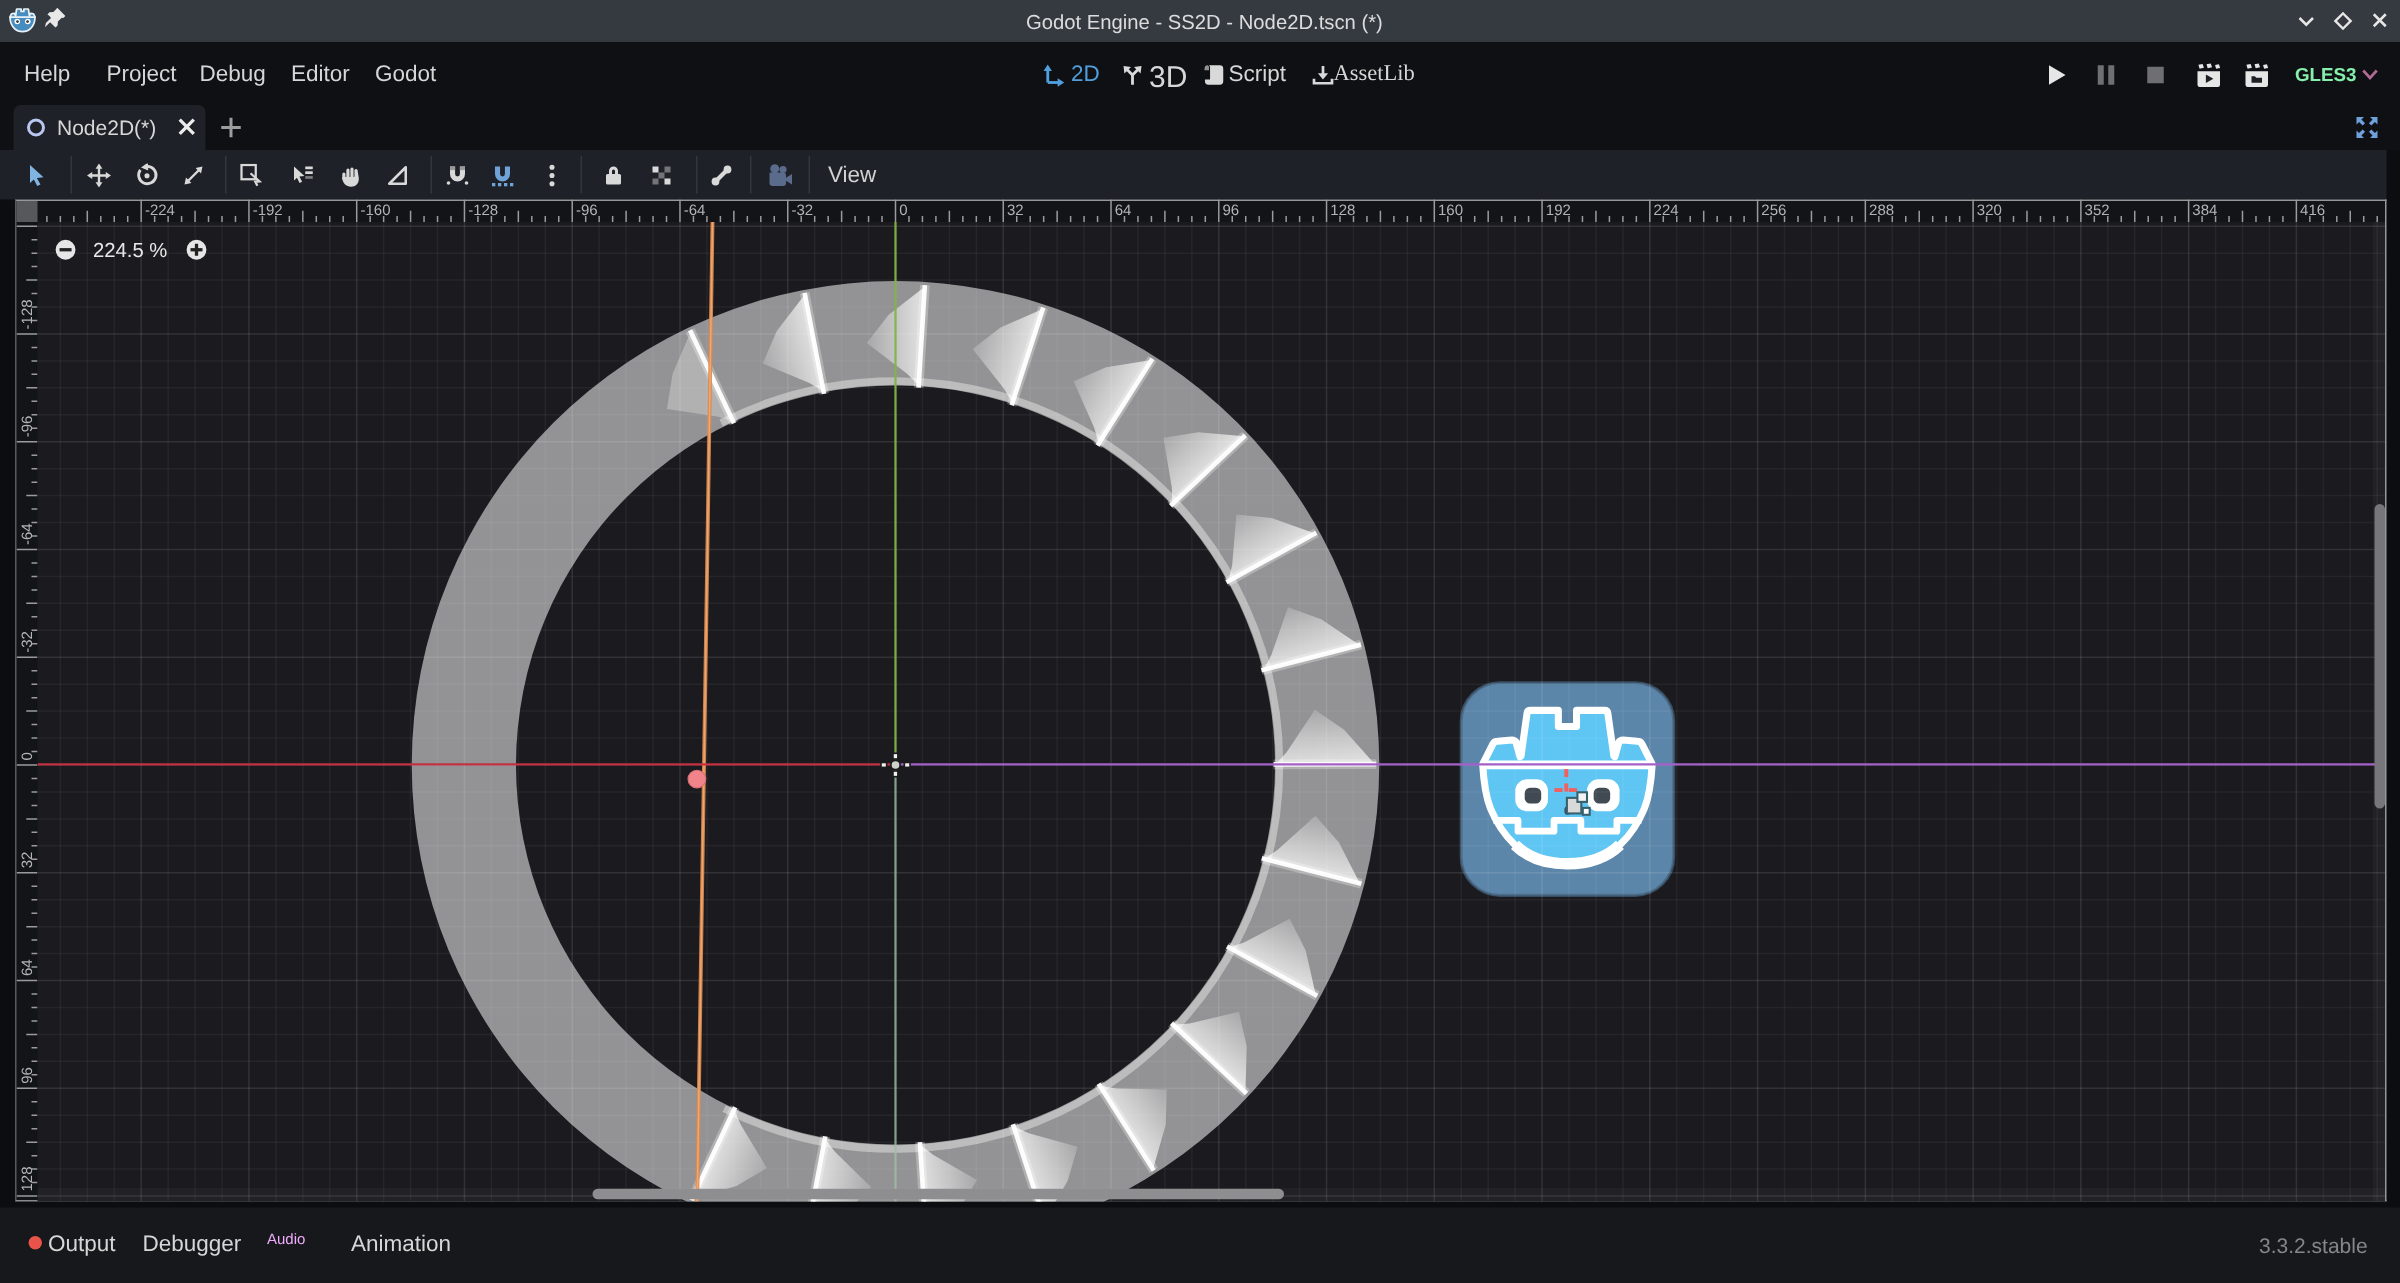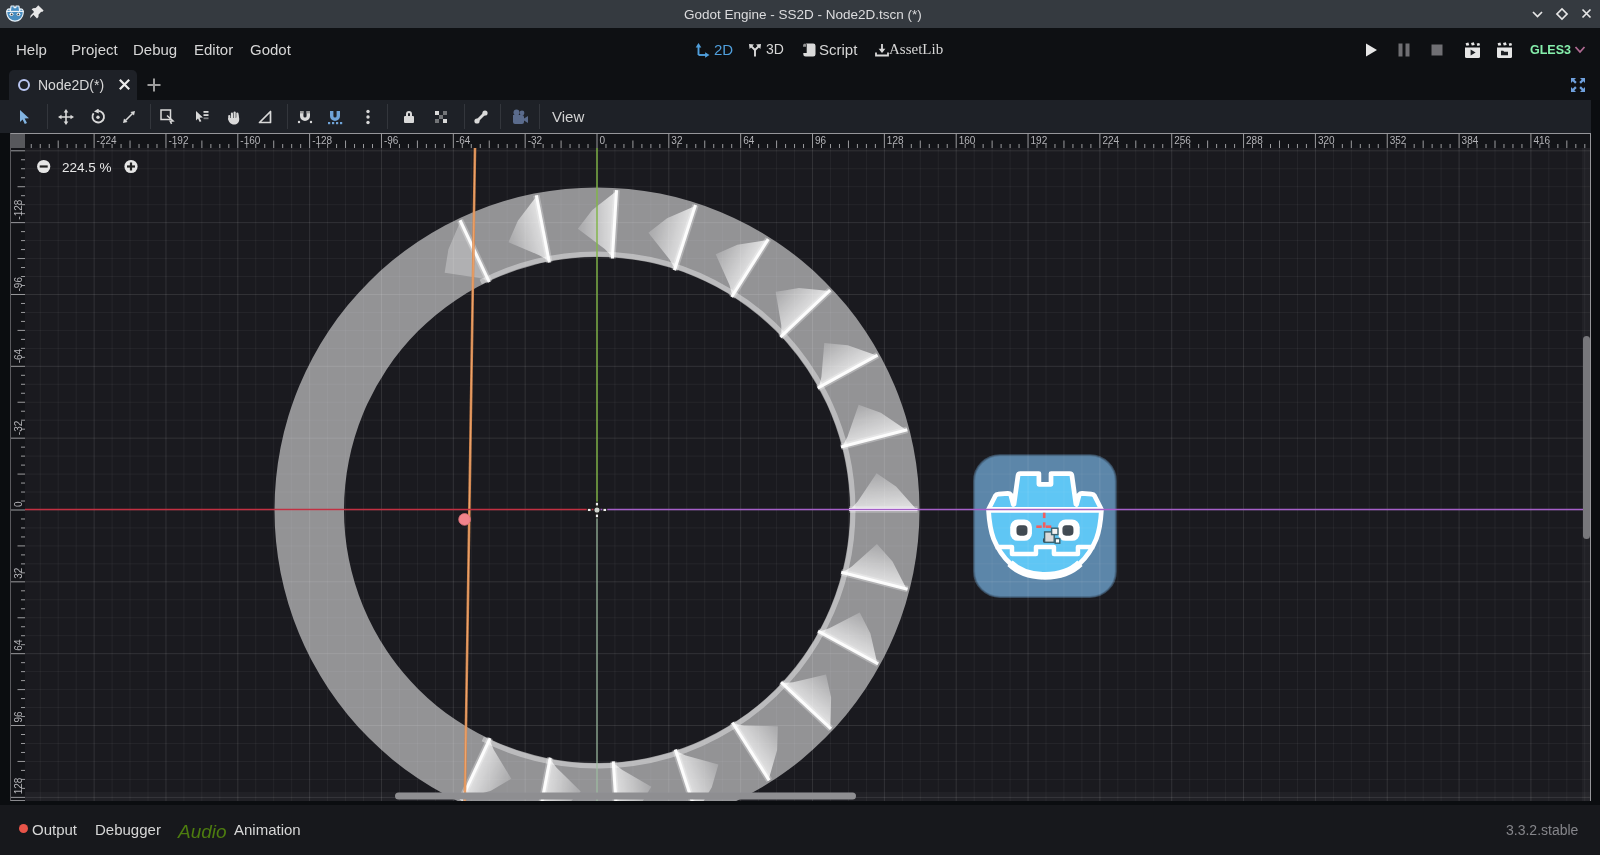--- a/index.html
+++ b/index.html
@@ -10,21 +10,21 @@
 <div class="abs" style="left:0;top:0;width:1600px;height:28px;background:#353a40"></div>
 <div style="position:absolute;left:684px;top:7px;font-size:13.5px;color:#dcdcde;font-weight:400;white-space:pre;">Godot Engine - SS2D - Node2D.tscn (*)</div>
 
 <div class="abs" style="left:0;top:28px;width:1600px;height:42px;background:#0e1013"></div>
 <div style="position:absolute;left:16px;top:41px;font-size:15px;color:#d6d6d6;font-weight:400;white-space:pre;">Help</div>
     <div style="position:absolute;left:71px;top:41px;font-size:15px;color:#d6d6d6;font-weight:400;white-space:pre;">Project</div>
     <div style="position:absolute;left:133px;top:41px;font-size:15px;color:#d6d6d6;font-weight:400;white-space:pre;">Debug</div>
     <div style="position:absolute;left:194px;top:41px;font-size:15px;color:#d6d6d6;font-weight:400;white-space:pre;">Editor</div>
     <div style="position:absolute;left:250px;top:41px;font-size:15px;color:#d6d6d6;font-weight:400;white-space:pre;">Godot</div>
 <div style="position:absolute;left:714px;top:41px;font-size:15px;color:#509fdc;font-weight:400;white-space:pre;">2D</div>
-    <div style="position:absolute;left:766px;top:41px;font-size:14px;color:#d6d6d6;font-weight:400;white-space:pre;">3D</div>
+    <div style="position:absolute;left:766px;top:41px;font-size:20px;color:#d6d6d6;font-weight:400;white-space:pre;">3D</div>
     <div style="position:absolute;left:819px;top:41px;font-size:15px;color:#d6d6d6;font-weight:400;white-space:pre;">Script</div>
     <div style="position:absolute;left:889px;top:41px;font-size:15px;color:#d6d6d6;font-weight:400;white-space:pre;font-family:Liberation Serif, serif;">AssetLib</div>
 <div style="position:absolute;left:1530px;top:43px;font-size:12.5px;color:#86efac;font-weight:700;white-space:pre;">GLES3</div>
 
 <div class="abs" style="left:0;top:70px;width:1600px;height:30px;background:#0e1013"></div>
 <div class="abs" style="left:9px;top:70px;width:128px;height:30px;background:#1e2127;border-radius:5px 5px 0 0"></div>
 <div style="position:absolute;left:38px;top:77px;font-size:14px;color:#d8d8d8;font-weight:400;white-space:pre;">Node2D(*)</div>
 
 <div class="abs" style="left:0;top:100px;width:1591px;height:33px;background:#1e2127"></div>
 <div style="position:absolute;left:552px;top:108px;font-size:15px;color:#d2d2d2;font-weight:400;white-space:pre;">View</div>
@@ -632,21 +632,21 @@
       <circle cx="131" cy="166.5" r="6.6" fill="#e6e6e6"></circle>
       <rect x="127" y="165.4" width="8" height="2.2" fill="#222222"></rect>
       <rect x="129.9" y="162.5" width="2.2" height="8" fill="#222222"></rect>
       <text x="62" y="171.5" font-size="13.5" fill="#e8e8e8" font-family="Liberation Sans, sans-serif">224.5 %</text>
     </svg>
 
 <div class="abs" style="left:0;top:805px;width:1600px;height:50px;background:#17181c"></div>
 <div class="abs" style="left:19px;top:824px;width:9px;height:9px;border-radius:50%;background:#e85449"></div>
 <div style="position:absolute;left:32px;top:821px;font-size:15px;color:#d6d6d6;font-weight:400;white-space:pre;">Output</div>
     <div style="position:absolute;left:95px;top:821px;font-size:15px;color:#d6d6d6;font-weight:400;white-space:pre;">Debugger</div>
-    <div style="position:absolute;left:178px;top:821px;font-size:19px;color:#4d7c0f;font-weight:400;white-space:pre;font-style:italic;">Audio</div>
+    <div style="position:absolute;left:178px;top:821px;font-size:10px;color:#f0abfc;font-weight:400;white-space:pre;">Audio</div>
     <div style="position:absolute;left:234px;top:821px;font-size:15px;color:#d6d6d6;font-weight:400;white-space:pre;">Animation</div>
 <div style="position:absolute;left:1506px;top:822px;font-size:14px;color:#85858a;font-weight:400;white-space:pre;">3.3.2.stable</div>
 
 <svg style="position:absolute;left:6px;top:4px" width="18" height="18" viewBox="0 0 64 64" xmlns="http://www.w3.org/2000/svg">
       <g transform="translate(32 30) scale(1.18) translate(-32 -28)">
         <path d="M 6.8,24.6 L 9.9,18.5 Q 10.3,17.8 11.2,17.8 L 15.5,17.4 Q 16.3,17.4 16.7,18.0 L 17.9,22.4 L 18.2,22.2 L 20.0,9.4 Q 20.1,8.6 21.0,8.6 L 29.3,8.6 L 29.3,13.4 L 34.7,13.4 L 34.7,8.6 L 43.0,8.6 Q 43.9,8.6 44.0,9.4 L 45.8,22.2 L 46.1,22.4 L 47.3,18.0 Q 47.7,17.4 48.5,17.4 L 52.8,17.8 Q 53.7,17.8 54.1,18.5 L 57.2,24.6 C 56.9,29.8 56.2,34.4 54.9,37.7 C 53.3,41.6 50.8,45.6 47.6,48.6 C 43.5,52.6 37.8,54.2 32.0,54.2 C 26.2,54.2 20.5,52.6 16.4,48.6 C 13.2,45.6 10.7,41.6 9.1,37.7 C 7.8,34.4 7.1,29.8 6.8,24.6 Z" fill="#478cbf" stroke="#eaf2f8" stroke-width="3.5" stroke-linejoin="round"></path>
         <line x1="6.4" y1="24.9" x2="57.6" y2="24.9" stroke="#eaf2f8" stroke-width="3.5"></line>
         <ellipse cx="21.4" cy="33.7" rx="5.6" ry="5.4" fill="#ffffff"></ellipse>
         <ellipse cx="42.6" cy="33.7" rx="5.6" ry="5.4" fill="#ffffff"></ellipse>
         <circle cx="21.9" cy="33.9" r="2.8" fill="#33373d"></circle>

